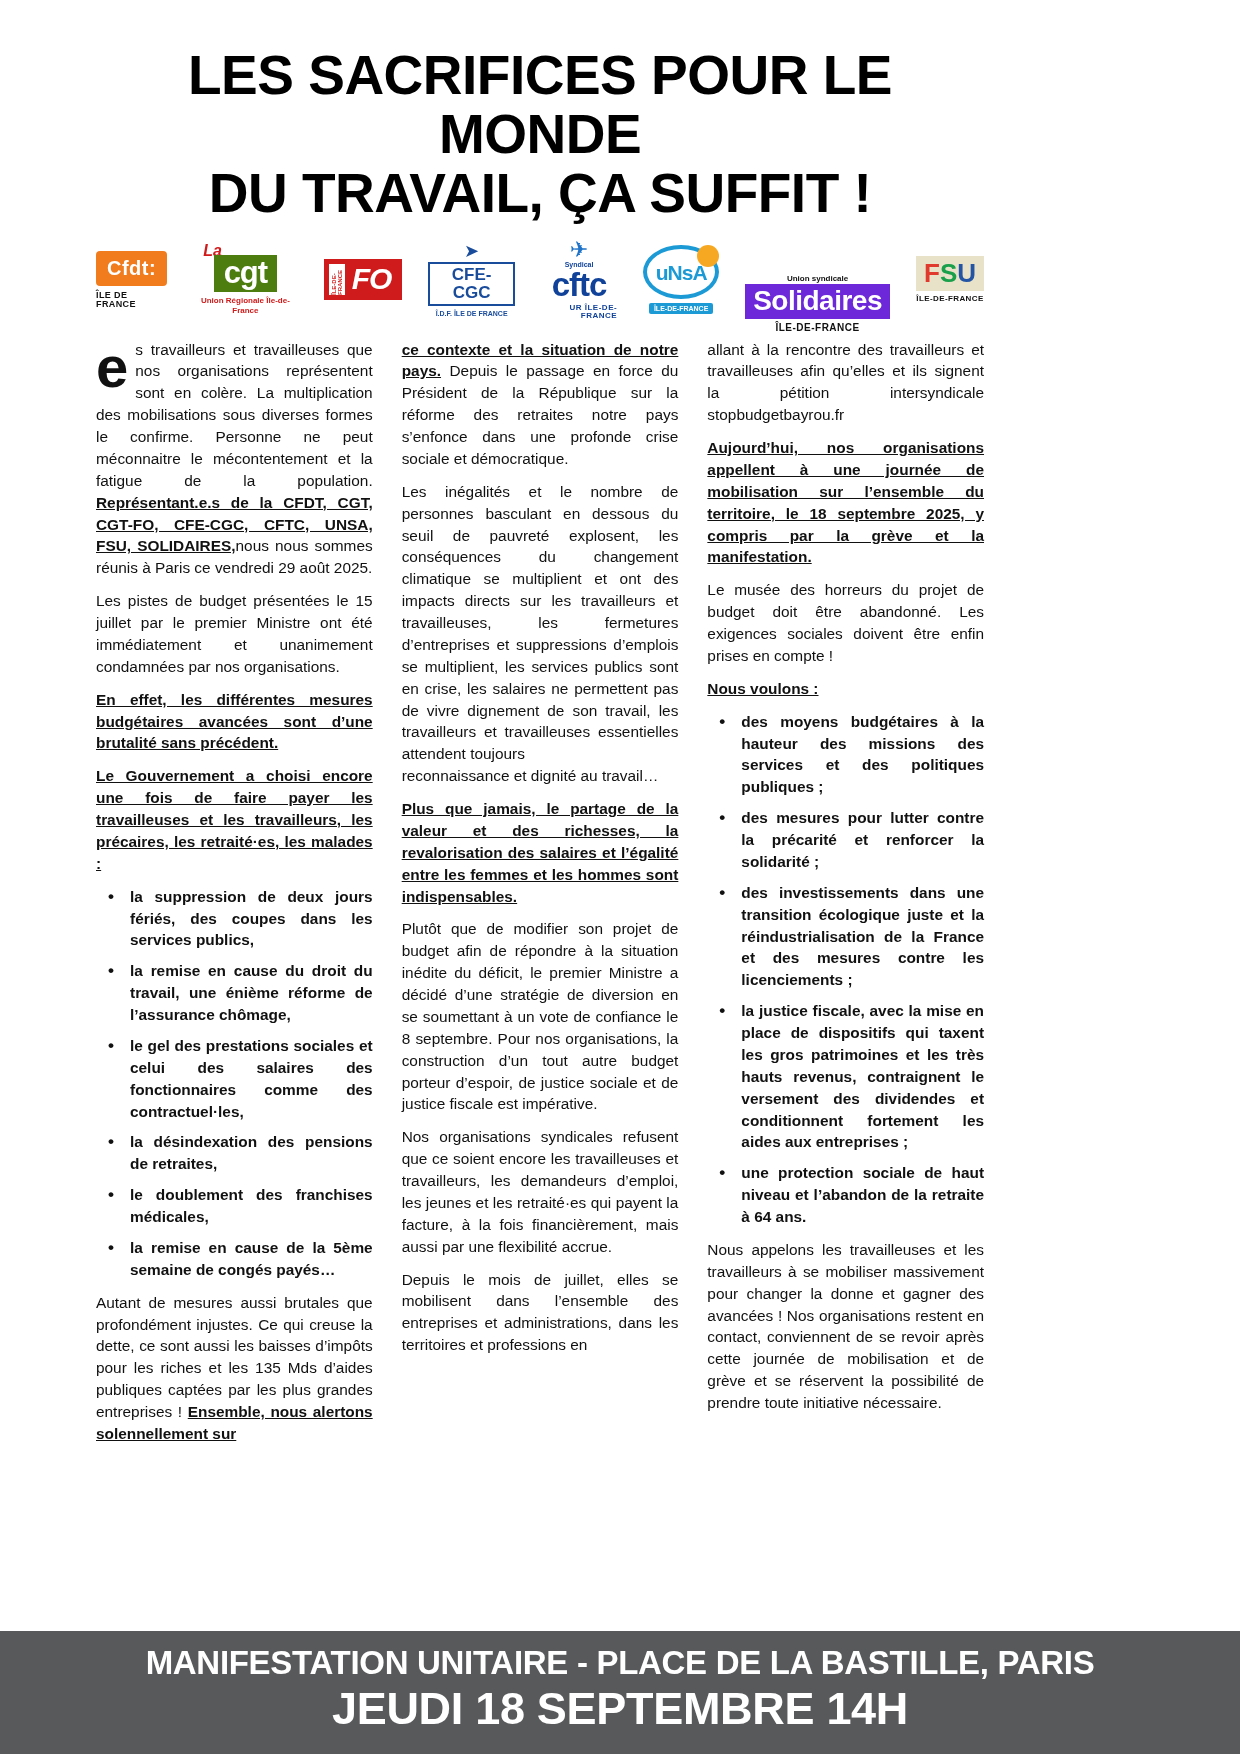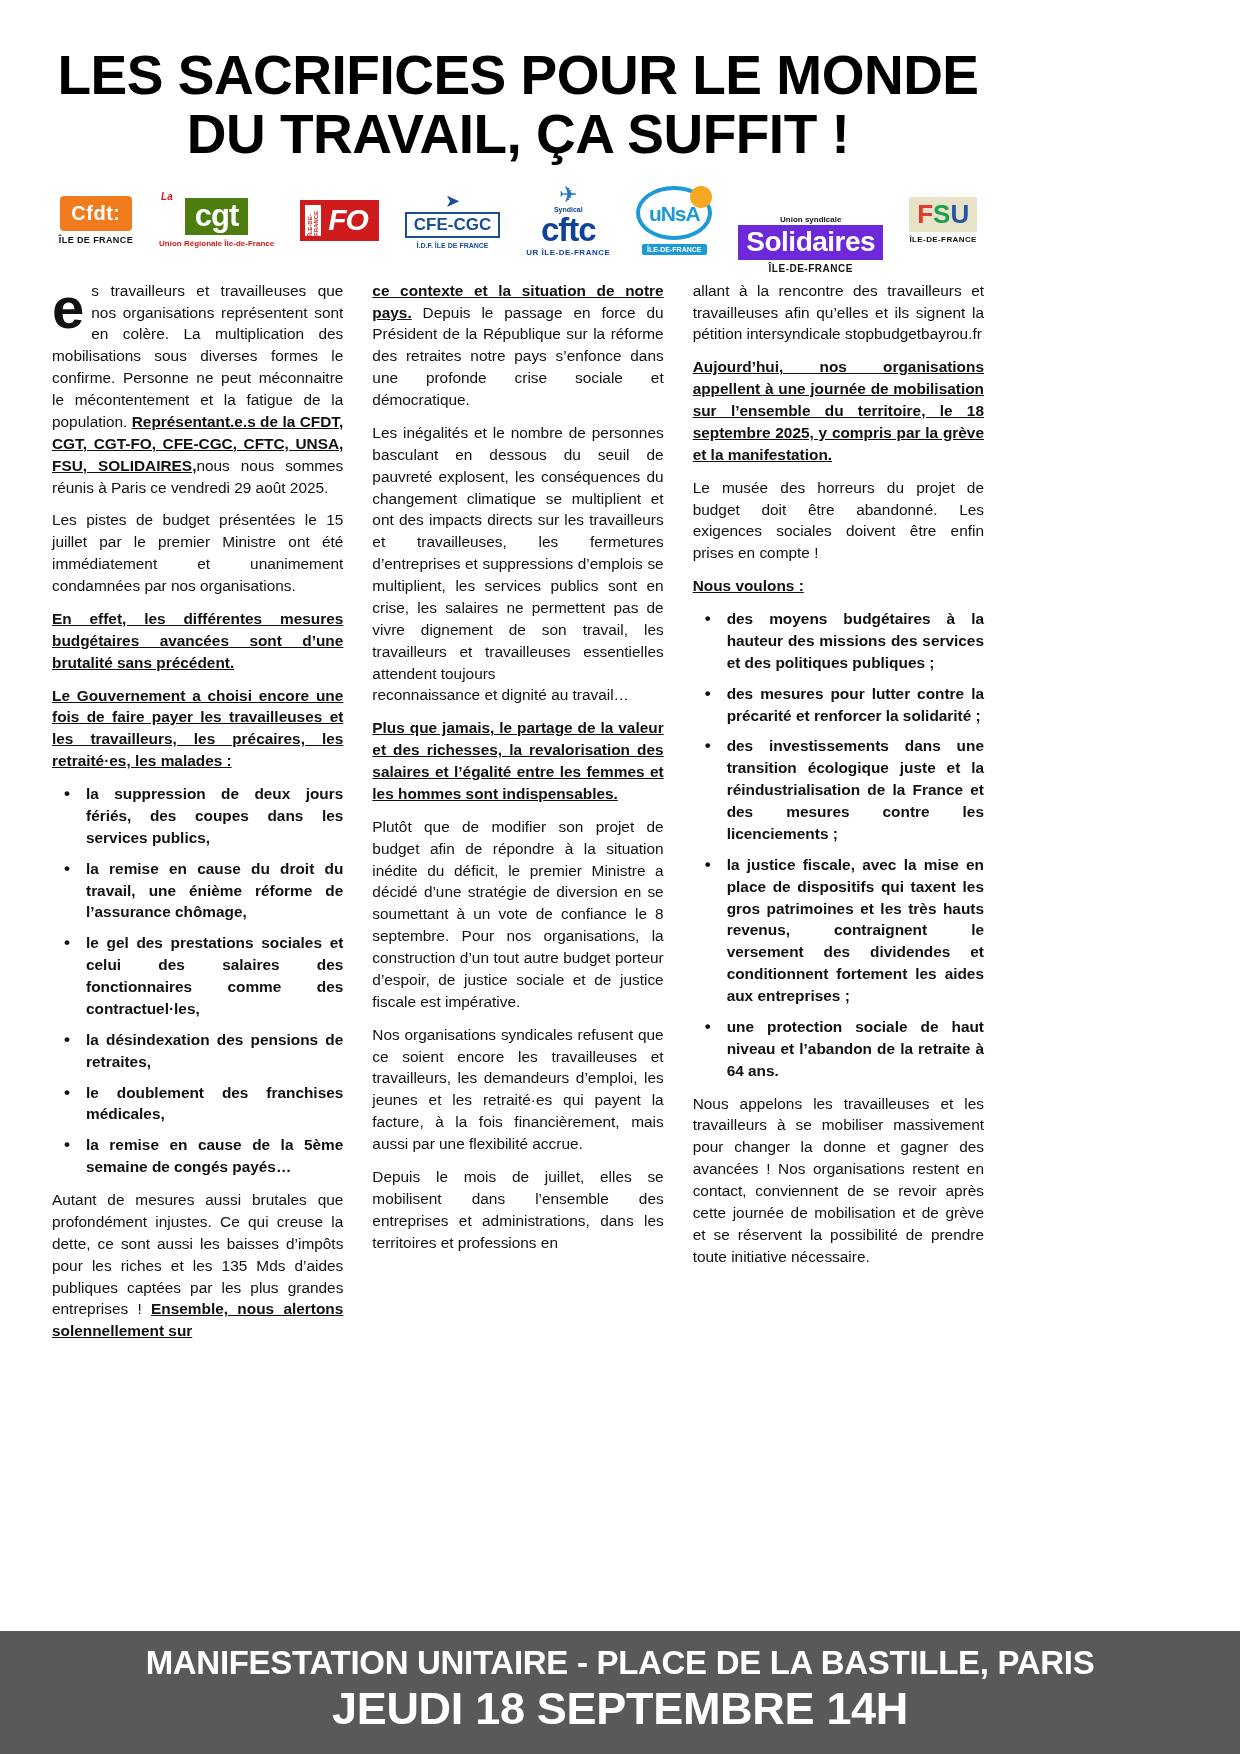--- a/index.html
+++ b/index.html
@@ -13,21 +13,21 @@
     font-family: "Liberation Sans", sans-serif;
     color: #111111;
     position: relative;
     overflow: hidden;
   }
 
   .page {
     width: 1048px;
     height: 1754px;
     box-sizing: border-box;
-    padding: 46px 64px 0 52px;
+    padding: 46px 64px 0 96px;
     position: relative;
   }
 
   
   .headline {
     text-align: center;
     font-weight: 900;
     font-size: 55px;
     line-height: 1.07;
     letter-spacing: -0.5px;
@@ -72,23 +72,23 @@
     font-weight: 700;
     color: #111;
     letter-spacing: 0.4px;
   }
 
   
   .logo-cgt .la {
     color: #cf1b1b;
     font-style: italic;
     font-weight: 800;
-    font-size: 10px;
+    font-size: 16px;
     align-self: flex-start;
-    margin-left: 2px;
+    margin-left: 10px;
     margin-bottom: -4px;
   }
   .logo-cgt .cgt-box {
     background: #4d7c0f;
     color: #fff;
     font-weight: 900;
     font-size: 31px;
     padding: 2px 10px 4px 10px;
     letter-spacing: -1px;
   }

